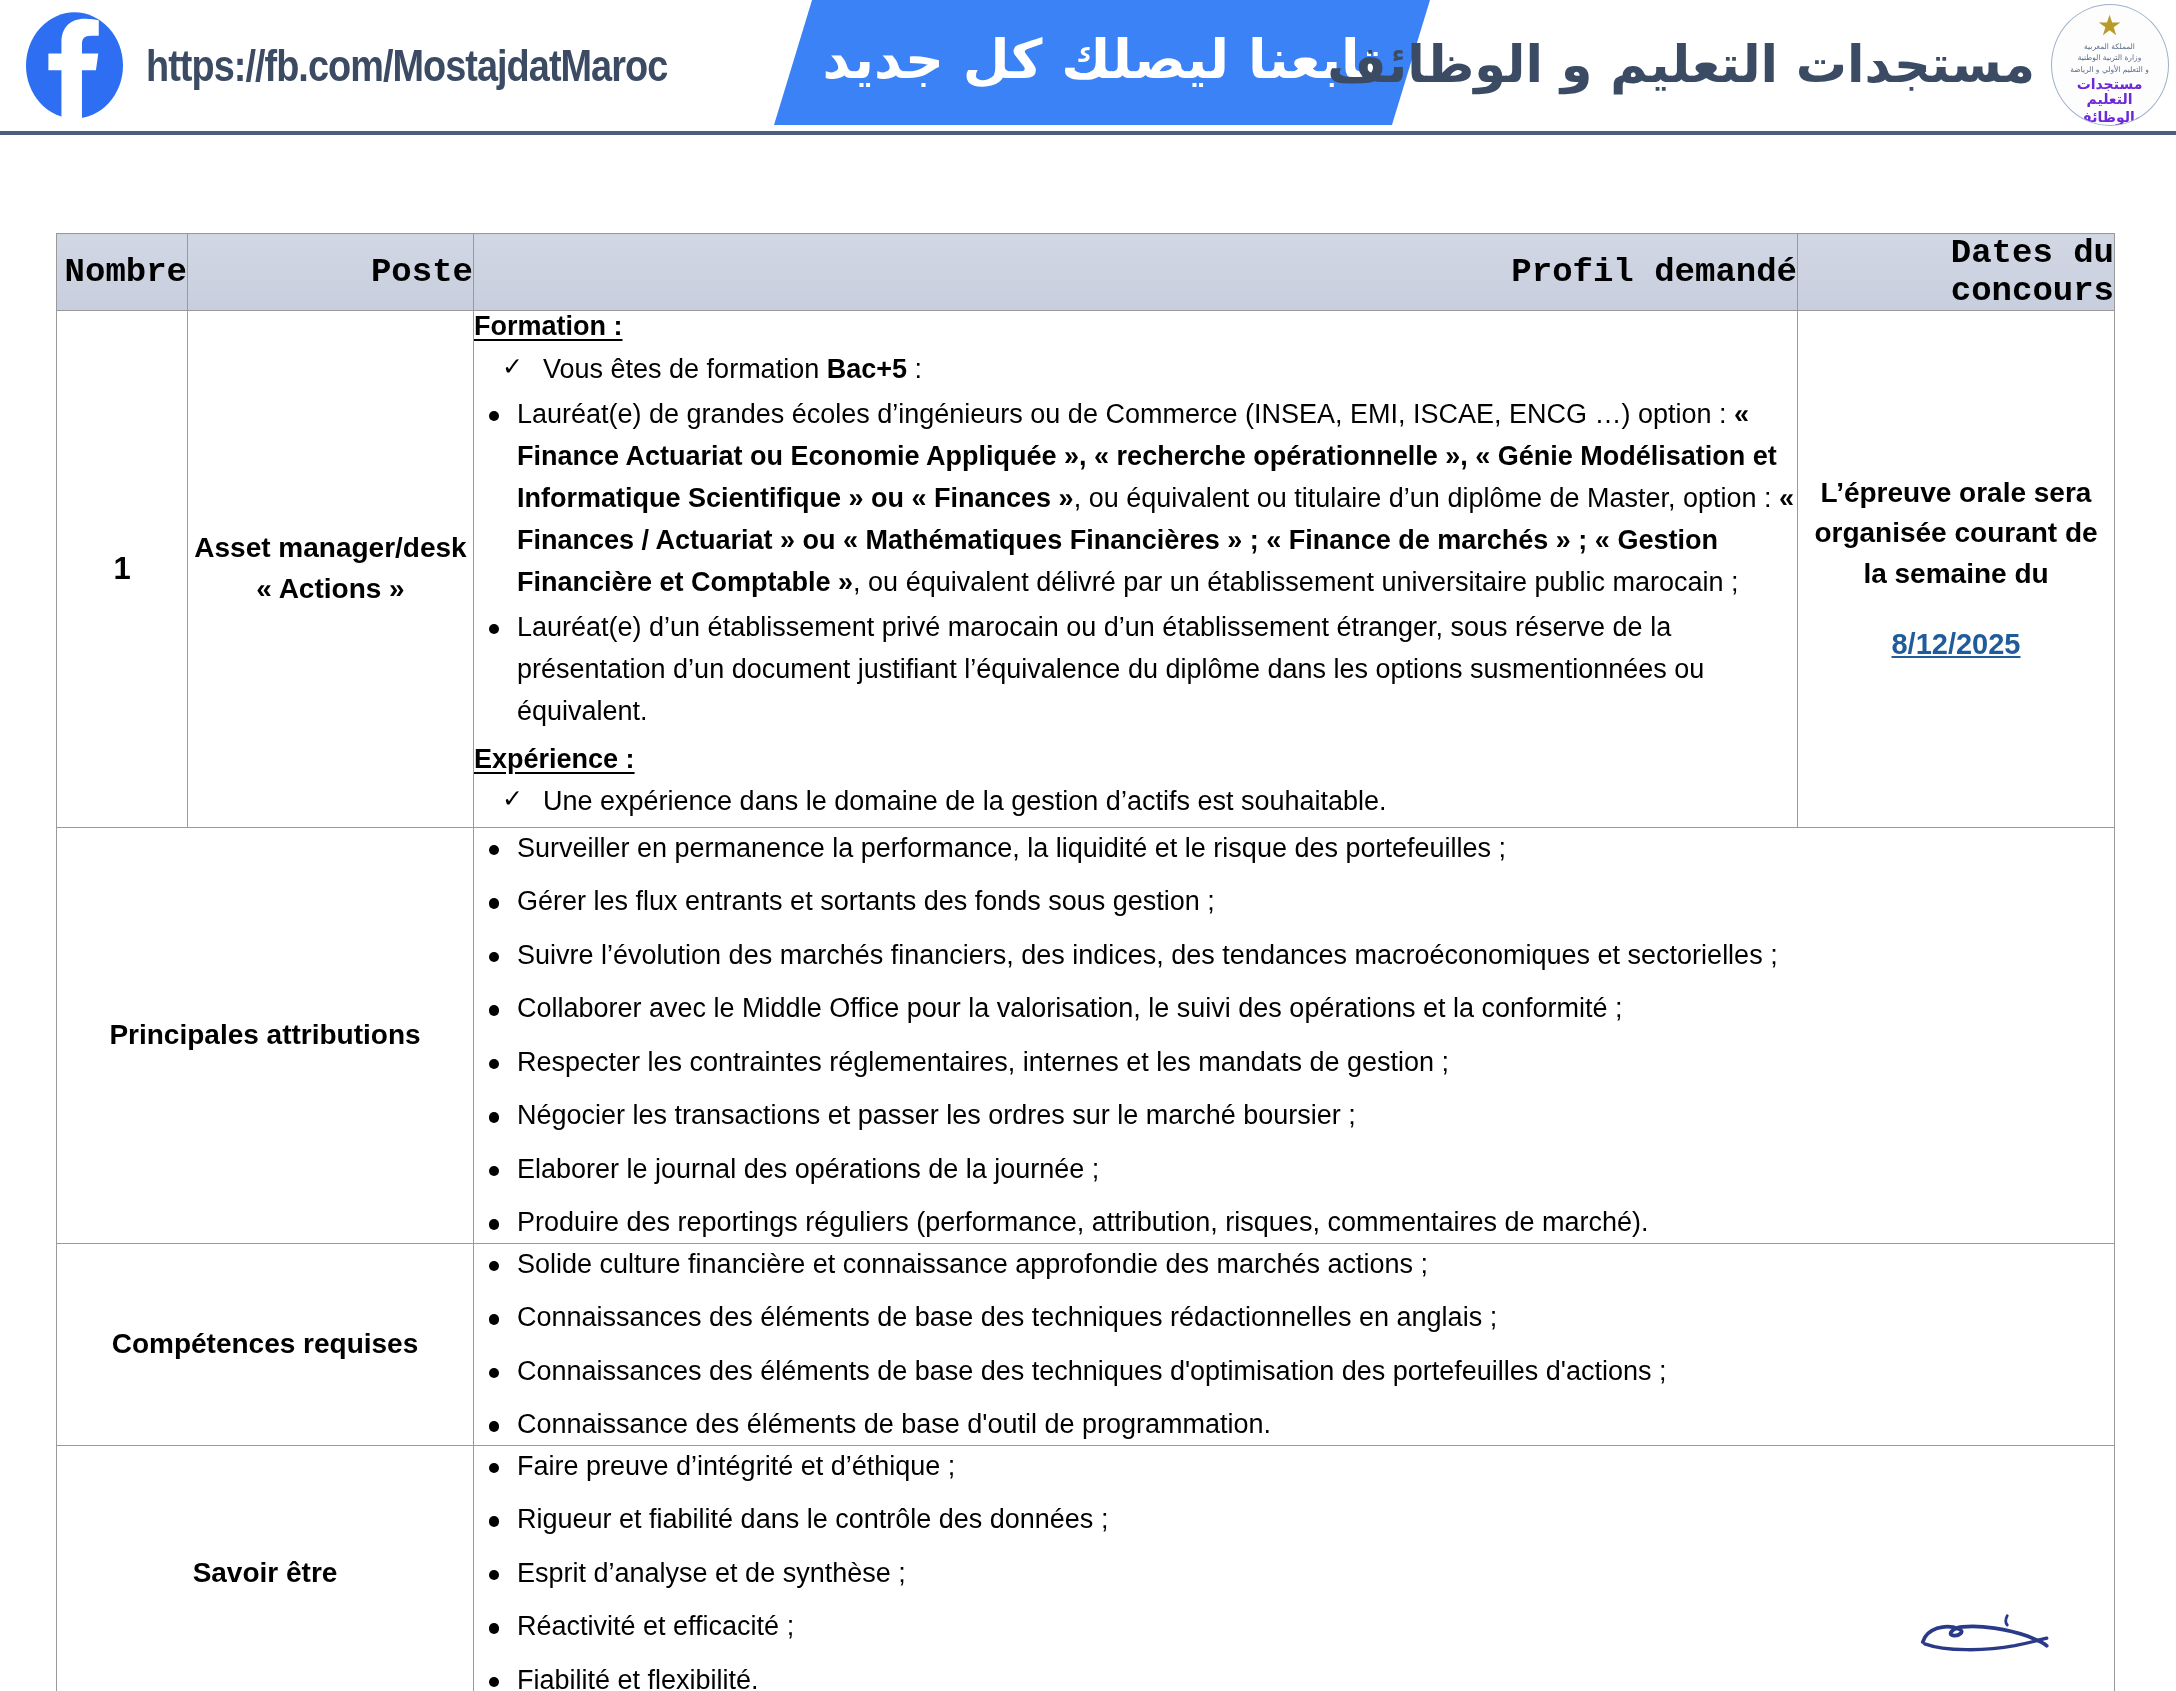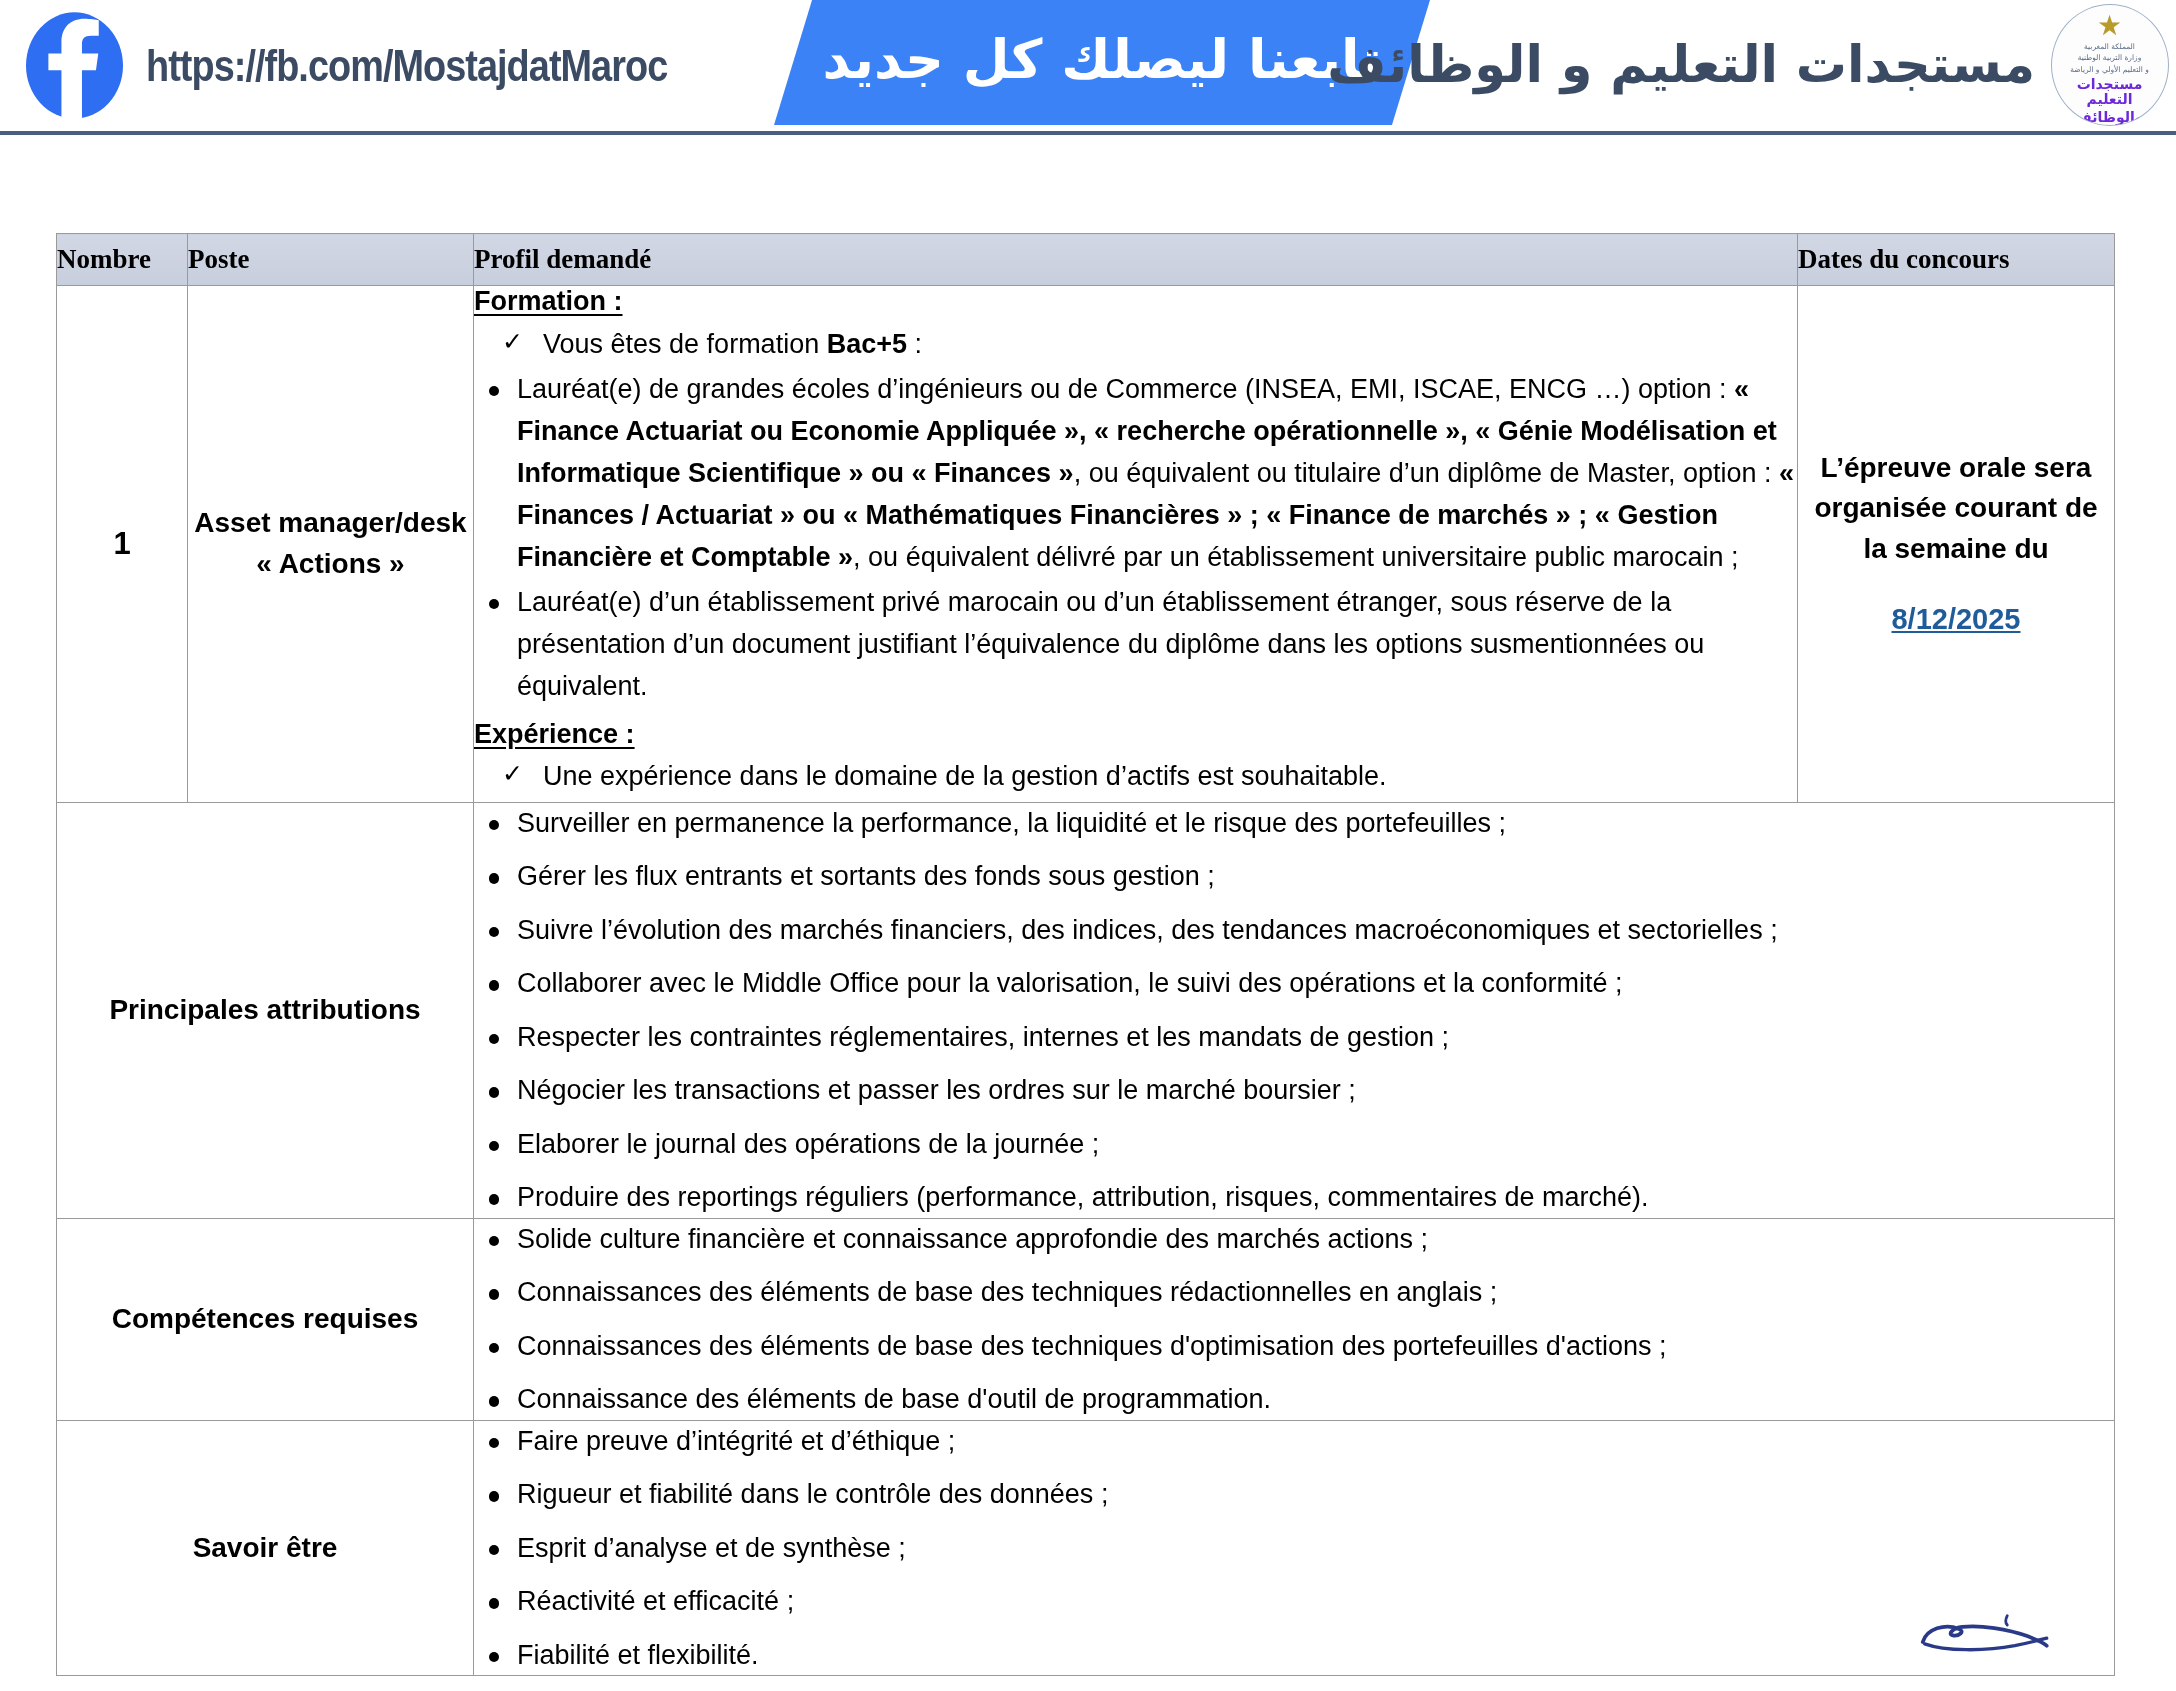--- a/index.html
+++ b/index.html
@@ -104,24 +104,24 @@
     table-layout: fixed;
   }
   table.doc td, table.doc th {
     border: 1.4px solid #9a9a9a;
     vertical-align: middle;
     padding: 0;
   }
   th.hdr {
     background: #ccd2e0;
     background-image: linear-gradient(180deg, #d2d7e4 0%, #c7cedd 100%);
-    font-size: 27px; font-weight: 700; color: #000;
-    text-align: left;
+    font-size: 34px; font-weight: 700; color: #000;
+    text-align: right;
     height: 52px;
-    font-family: Liberation Serif, serif;
+    font-family: Liberation Mono, monospace;
   }
   td.section-hdr {
     background: #ccd2e0;
     background-image: linear-gradient(180deg, #d2d7e4 0%, #c7cedd 100%);
     font-size: 27px; font-weight: 700; color: #000;
     text-align: center;
     height: 49px;
   }
 
   .c-nombre { width: 131px; }

